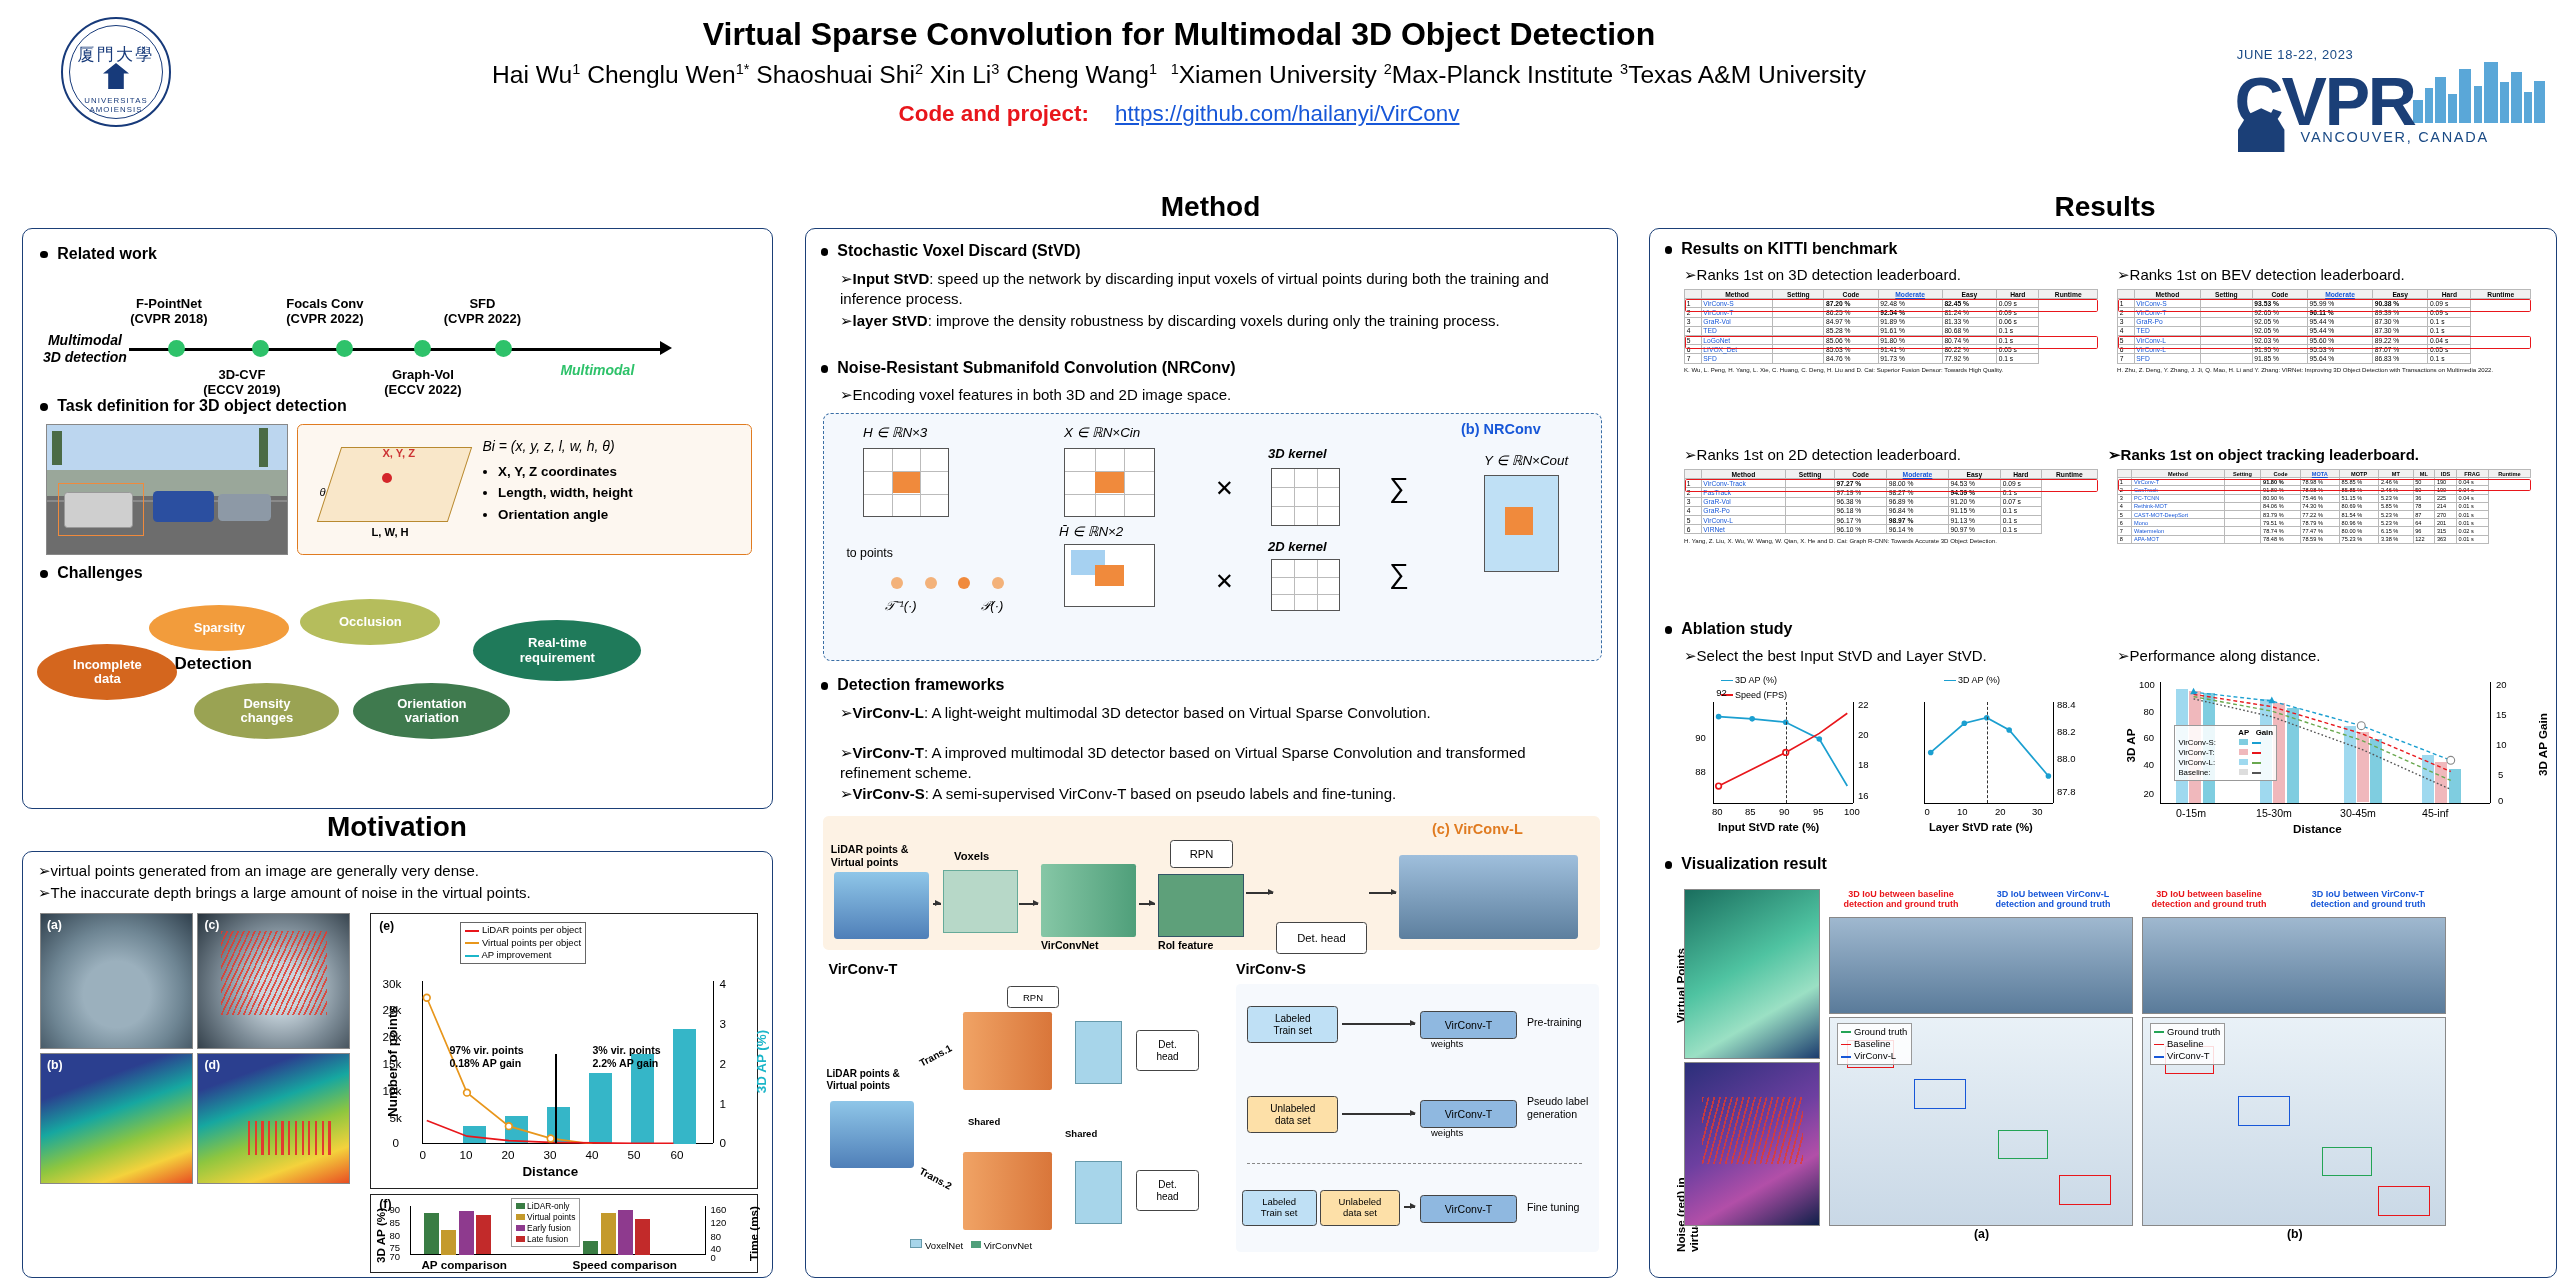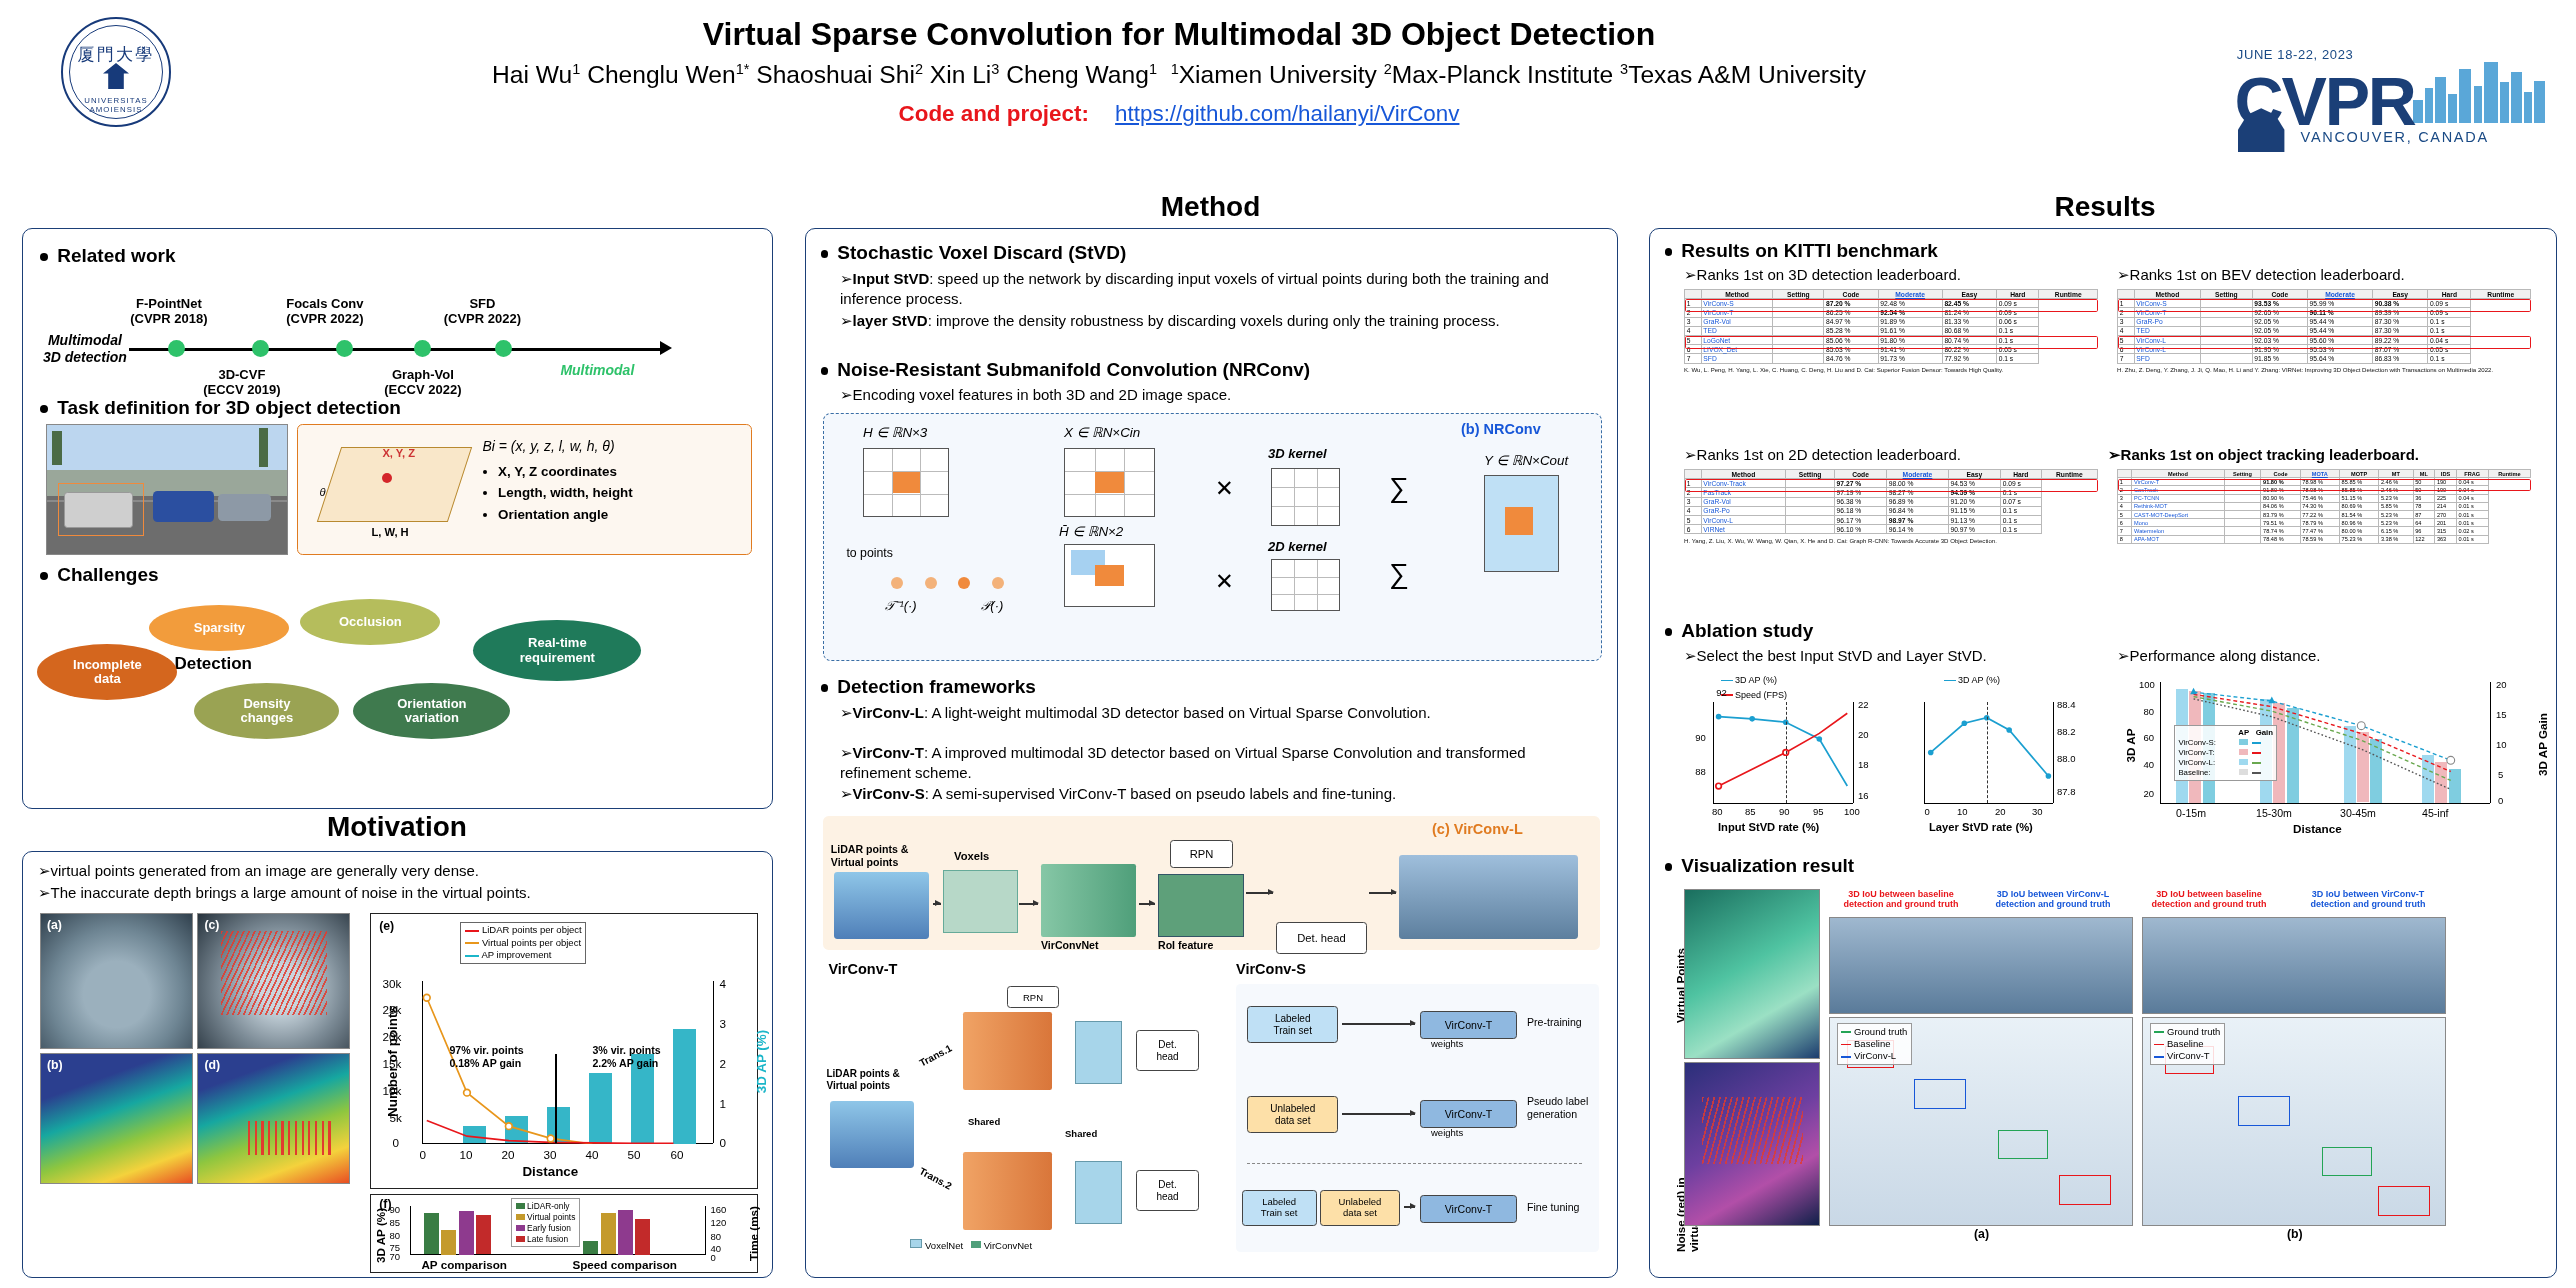--- a/index.html
+++ b/index.html
@@ -32,21 +32,21 @@
   .cvpr .loc{position:absolute;left:66px;top:87px;font-size:14.5px;color:#1a4a85;letter-spacing:1.7px;}
   .cvpr .sky{position:absolute;right:4.5px;top:14.5px;width:140px;height:66px;}
   .cvpr .bld{position:absolute;bottom:0;background:#5aa7d8;}
   .cvpr .arc{position:absolute;left:3.4px;bottom:6.7px;width:58px;height:47px;background:#1b3f77;
     clip-path:polygon(0 100%,0 52%,16% 20%,40% 6%,64% 20%,80% 52%,80% 100%);}
 
   
   .col-title{position:absolute;font-size:28px;font-weight:bold;text-align:center;}
   .panel{position:absolute;border:1.7px solid #1b3f77;border-radius:10px;background:#fff;}
 
-  .bullet{font-size:19px;font-weight:bold;}
+  .bullet{font-size:16px;font-weight:bold;}
   .bullet .dot{display:inline-block;width:7.8px;height:7.8px;border-radius:50%;background:#000;margin-right:9px;vertical-align:middle;}
   .sub{font-size:15px;}
   b.bk{font-weight:bold;}
 
   
   .tl-line{position:absolute;height:2.8px;background:#000;}
   .tl-node{position:absolute;width:17px;height:17px;border-radius:50%;background:#2ec26a;}
   .tl-lbl{position:absolute;font-size:13px;font-weight:bold;text-align:center;line-height:1.15;}
   .tl-arrow{position:absolute;width:0;height:0;border-left:12.3px solid #000;border-top:7.3px solid transparent;border-bottom:7.3px solid transparent;}
 

